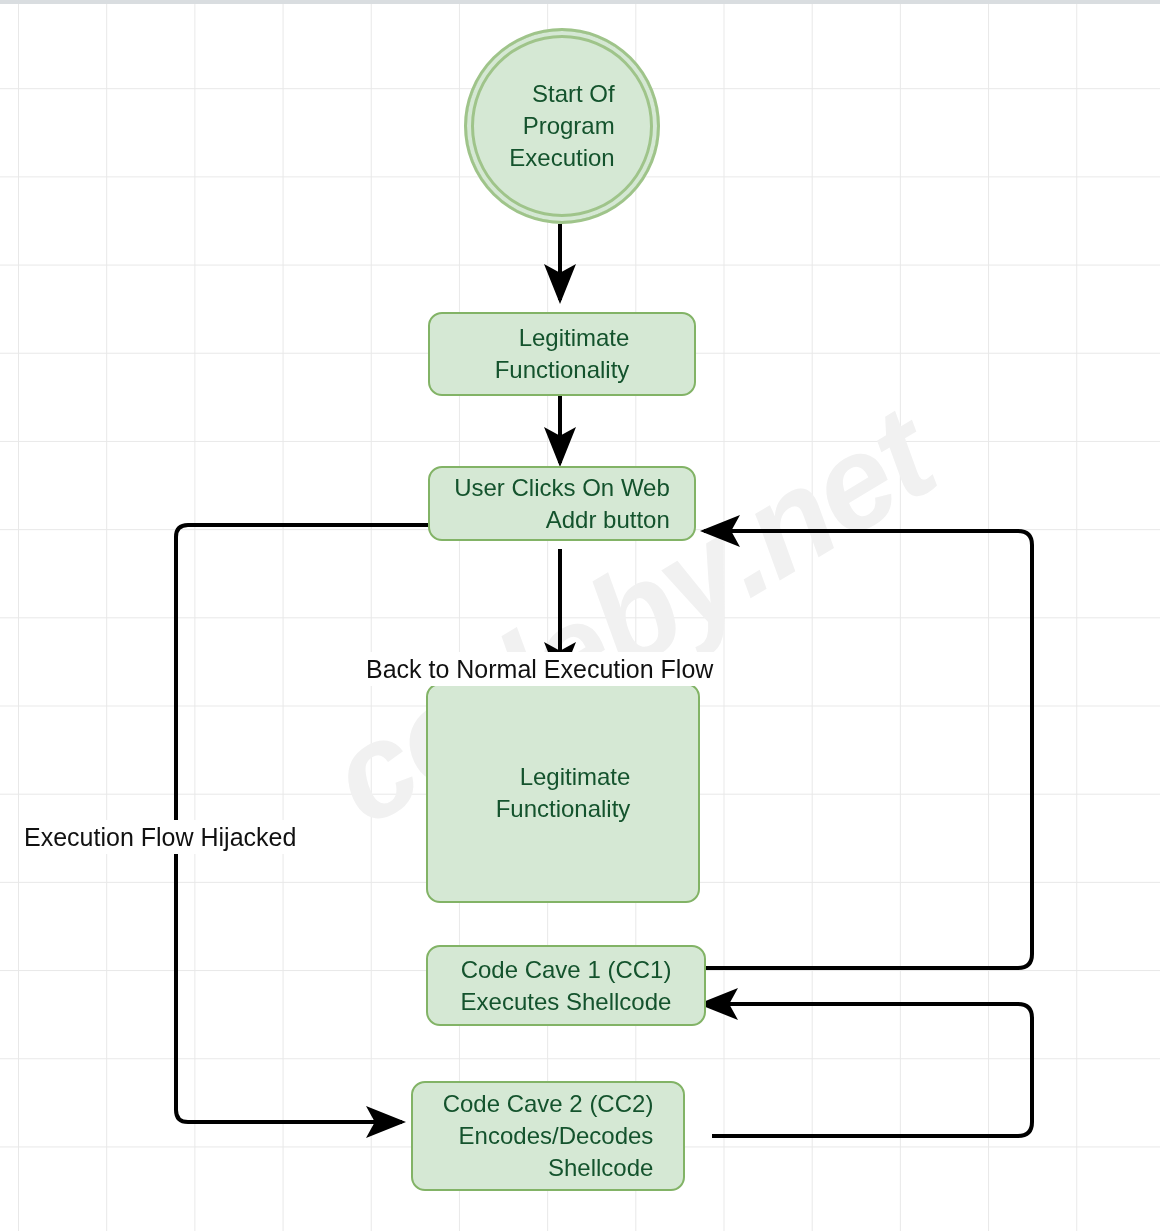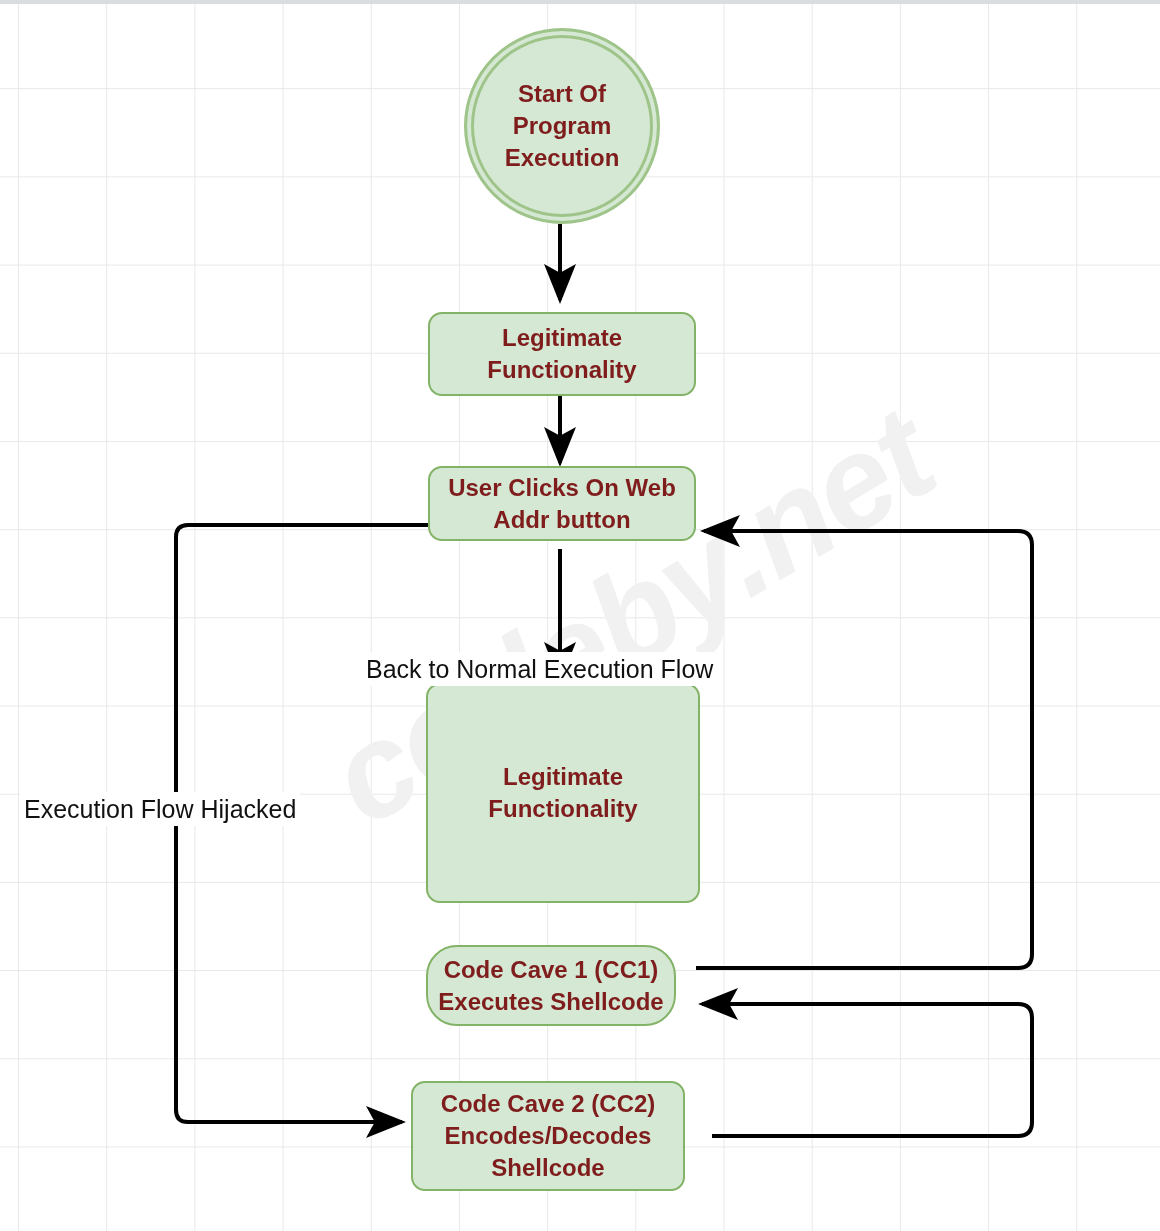--- a/index.html
+++ b/index.html
@@ -53,27 +53,26 @@
   }
   .node {
     position: absolute;
     box-sizing: border-box;
     background: #d5e8d4;
     border: 2px solid #82b366;
     border-radius: 14px;
     display: flex;
     align-items: center;
     justify-content: center;
-    text-align: center;
-    color: #7f1d1d;
+    text-align: right;
+    color: #14532d;
     font-family: "Liberation Sans", sans-serif;
     font-size: 24px;
     line-height: 1.32;
     white-space: pre-line;
-    font-weight: bold;
   }
   .node-start {
     border-radius: 50%;
     border: 3px solid #9fc48a;
     box-shadow: inset 0 0 0 4px #d5e8d4, inset 0 0 0 7px #9fc48a;
   }
   .edge-label {
     position: absolute;
     background: #ffffff;
     color: #111111;
@@ -120,24 +119,24 @@
 
   <div class="node" style="left:428px; top:312px; width:268px; height:84px;">Legitimate
 Functionality</div>
 
   <div class="node" style="left:428px; top:466px; width:268px; height:75px;">User Clicks On Web
 Addr button</div>
 
   <div class="node" style="left:426px; top:683px; width:274px; height:220px;">Legitimate
 Functionality</div>
 
-  <div class="node" style="left:426px; top:945px; width:250px; height:81px;border-radius:31px;">Code Cave 1 (CC1)
+  <div class="node" style="left:426px; top:945px; width:280px; height:81px;">Code Cave 1 (CC1)
 Executes Shellcode</div>
 
   <div class="node" style="left:411px; top:1081px; width:274px; height:110px;">Code Cave 2 (CC2)
 Encodes/Decodes
 Shellcode</div>
 
   <div class="edge-label" style="left:362px; top:604px;">Back to Normal Execution Flow</div>
 
-  <div class="edge-label" style="left:20px; top:744px;">Execution Flow Hijacked</div>
+  <div class="edge-label" style="left:20px; top:772px;">Execution Flow Hijacked</div>
 
 </div>
 
 </body></html>

